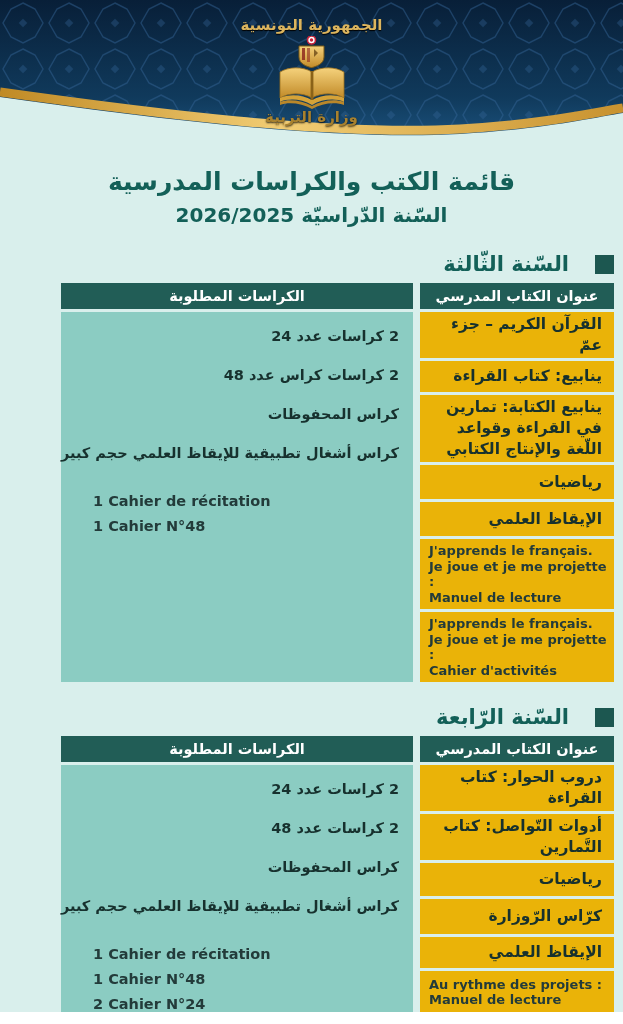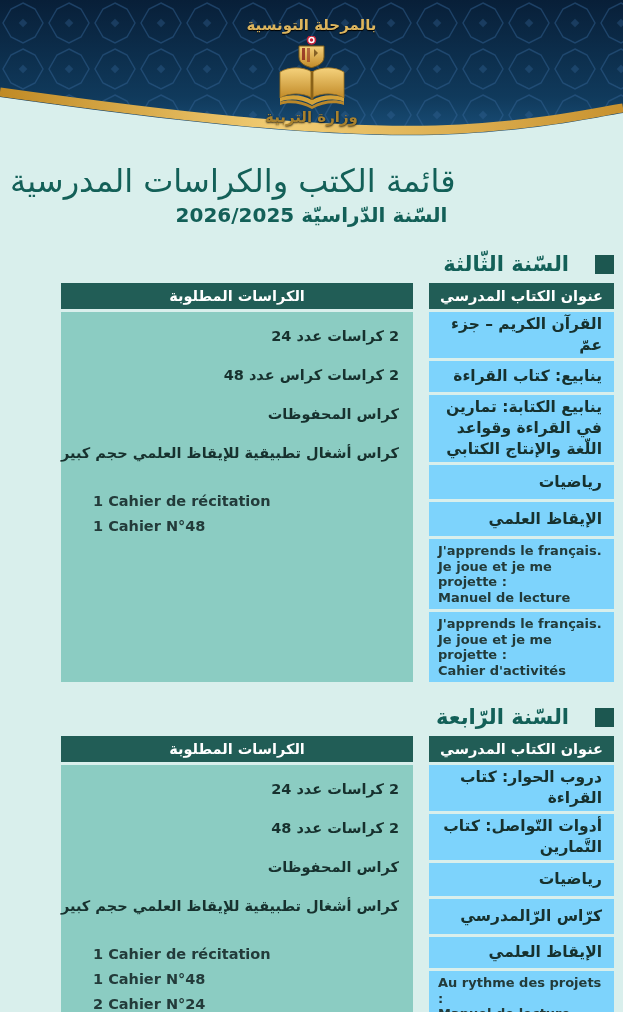--- a/index.html
+++ b/index.html
@@ -22,48 +22,48 @@
   .crest{position:absolute;top:36px;left:296px;}
   .bookicon{position:absolute;top:64px;left:276px;}
   .ministry{
     position:absolute;top:108px;left:0;width:100%;
     color:#a8812e;font-size:15px;font-weight:bold;letter-spacing:1px;
     text-shadow:0 1px 2px rgba(0,0,0,.8);
   }
 
   
   .title{
-    margin:22px 10px 0 10px;text-align:left;direction:rtl;
-    color:#136058;font-weight:normal;font-size:32px;line-height:39px;
+    margin:22px 10px 0 10px;text-align:center;direction:rtl;
+    color:#136058;font-weight:bold;font-size:25px;line-height:39px;
   }
   .year{
     text-align:center;direction:rtl;
     color:#136058;font-weight:bold;font-size:20px;line-height:28px;
   }
 
   
   .section{margin:0 9px 0 22px;}
   .sec-head{
     display:flex;direction:rtl;align-items:center;gap:26px;
     margin-top:23px;justify-content:flex-start;
   }
   .sec-head .sq{width:19px;height:19px;background:#1c5750;flex:0 0 auto;}
   .sec-head .txt{color:#136058;font-weight:bold;font-size:21px;}
 
-  .tables{display:flex;gap:16px;margin-top:7px;align-items:stretch;padding-left:39px;}
+  .tables{display:flex;gap:7px;margin-top:7px;align-items:stretch;padding-left:39px;}
   .left-col{width:352px;display:flex;flex-direction:column;}
   .right-col{width:236px;display:flex;flex-direction:column;border-radius:29px;}
 
   .th{
     background:#215d56;color:#ffffff;font-weight:bold;font-size:14.5px;
     height:26px;display:flex;align-items:center;justify-content:center;
     direction:rtl;margin-bottom:3px;flex:0 0 auto;
   }
   .book-row{
-    background:#7dd3fc;color:#17312e;font-weight:bold;font-size:15.5px;
+    background:#eab308;color:#17312e;font-weight:bold;font-size:15.5px;
     display:flex;align-items:center;direction:rtl;text-align:right;
     padding:2px 12px 2px 6px;margin-bottom:3px;line-height:21px;
   }
   .book-row.ar{min-height:29px;}
   .book-row.ar2{min-height:44px;}
   .book-row.fr{
     direction:ltr;text-align:left;font-size:13px;line-height:15.5px;
     padding:4px 6px 4px 9px;color:#233b3a;min-height:38px;align-items:center;
   }
   .book-row.fr span{white-space:pre-line;}
@@ -106,21 +106,21 @@
           <rect x="20" y="20" width="6" height="6" fill="#35679a" opacity="0.35" transform="rotate(45 23 23)"></rect>
         </pattern>
       </defs>
       <rect width="623" height="140" fill="url(#navyg)"></rect>
       <rect width="623" height="140" fill="url(#geo)"></rect>
       <path d="M0,97 C150,118 330,141 460,134 C545,129 592,118 623,113 L623,140 L0,140 Z" fill="#d9efec"></path>
       <path d="M0,92 C150,113 330,136 460,129 C545,124 592,113 623,108" fill="none" stroke="url(#goldg)" stroke-width="9"></path>
     </svg>
 
     <div class="logo">
-      <div class="republic">بالمرحلة التونسية</div>
+      <div class="republic">الجمهورية التونسية</div>
 
       <svg class="crest" width="31" height="32" viewBox="0 0 31 32">
         <circle cx="15.5" cy="4" r="4" fill="#ffffff" stroke="#c6243a" stroke-width="1.6"></circle>
         <circle cx="15.5" cy="4" r="1.7" fill="#c6243a"></circle>
         <path d="M3,10 h25 v11 c0,7 -8,9.5 -12.5,10.7 C11,30.5 3,28 3,21 Z" fill="url(#goldv)" stroke="#7a5a16" stroke-width="1"></path>
         <rect x="6" y="12" width="3" height="12" fill="#8f2a1e" opacity="0.85"></rect>
         <rect x="11" y="12" width="3" height="14" fill="#8f2a1e" opacity="0.6"></rect>
         <path d="M18,13 l4,4 -4,4 z" fill="#5b3c0e" opacity="0.7"></path>
       </svg>
 
@@ -216,21 +216,21 @@
         <div class="book-row ar" style="min-height:27px">
             <span>دروب الحوار:  كتاب القراءة</span>
           </div>
         <div class="book-row ar" style="min-height:29px">
             <span>أدوات التّواصل: كتاب التَّمارين</span>
           </div>
         <div class="book-row ar" style="min-height:29px">
             <span>رياضيات</span>
           </div>
         <div class="book-row ar" style="min-height:31px">
-            <span>كرّاس الرّالمدرسي</span>
+            <span>كرّاس الرّوزارة</span>
           </div>
         <div class="book-row ar" style="min-height:27px">
             <span>الإيقاظ العلمي</span>
           </div>
         <div class="book-row fr" style="min-height:34px">
             <span>Au rythme des projets :
 Manuel de lecture</span>
           </div>
         <div class="book-row fr" style="min-height:34px">
             <span>Au rythme des projets :

